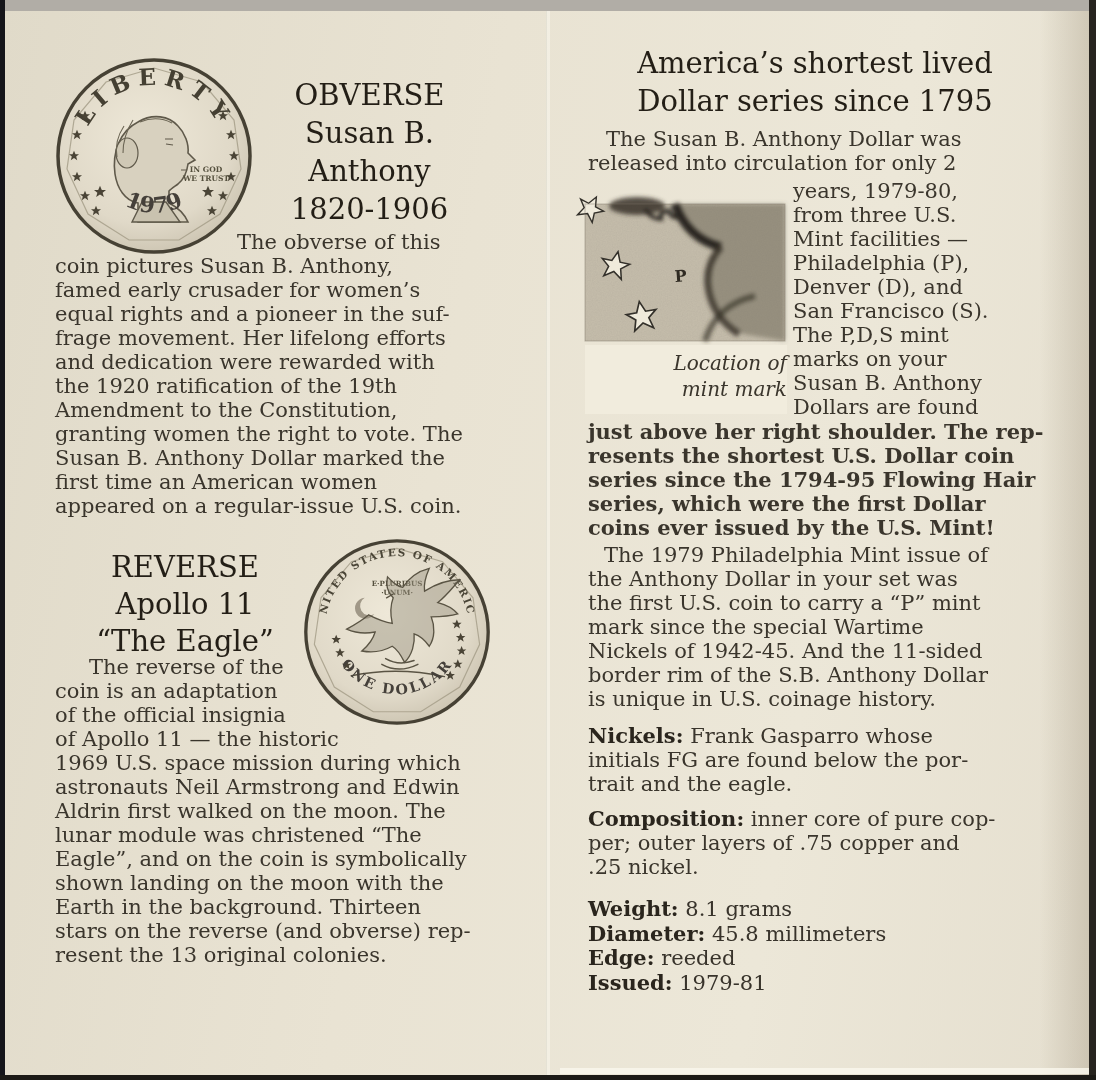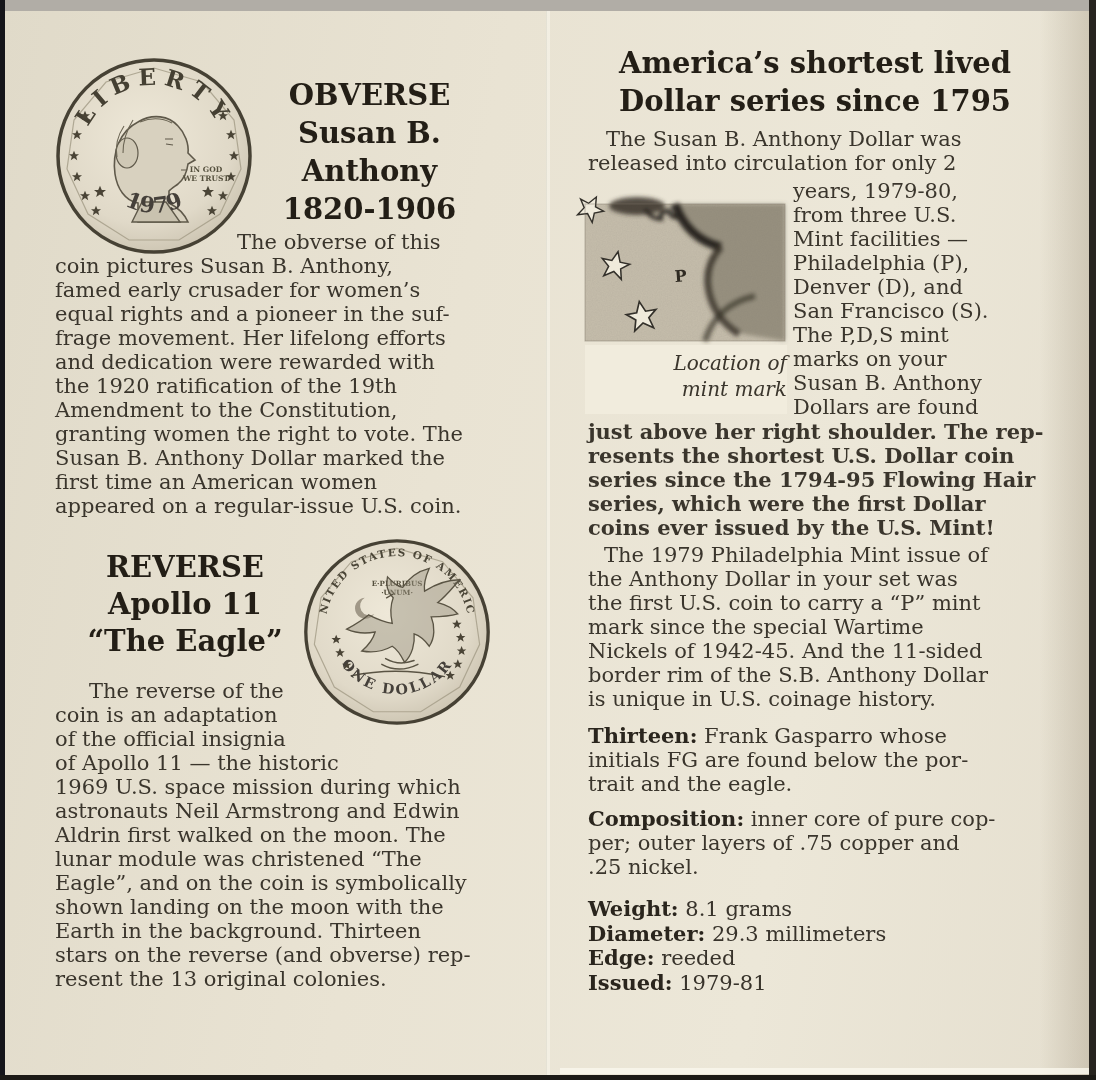--- a/index.html
+++ b/index.html
@@ -5,21 +5,21 @@
   html,body{margin:0;padding:0;background:#101012;}
   #page{
     position:relative;width:1096px;height:1080px;overflow:hidden;
     background:linear-gradient(100deg,#e0dac9 0%,#e9e3d3 40%,#ece7d8 72%,#e5dfcf 100%);
     font-family:"DejaVu Serif", serif;color:#38332b;
   }
   .txt{position:absolute;white-space:pre-line;font-size:21px;line-height:24px;color:#3a352c;}
   .mixed{position:absolute;white-space:normal;font-size:21px;line-height:24px;color:#3a352c;}
   .mixed .pval{white-space:pre-line;text-align:right;}
   .mixed b, .spec b{font-weight:bold;color:#2a251d;}
-  .heading{position:absolute;white-space:pre-line;font-weight:bold;text-align:center;color:#231e16;}
+  .heading{position:absolute;white-space:pre-line;font-weight:normal;text-align:center;color:#231e16;}
   .caption{position:absolute;text-align:center;font-style:italic;font-size:20px;line-height:26px;
            white-space:pre-line;color:#3a352c;background:#f1ecdd;}
   .edge{position:absolute;}
   .spec{line-height:23.5px;}
   svg{position:absolute;overflow:visible;}
   svg text{font-family:"DejaVu Serif", serif;}
 </style>
 </head>
 <body>
 
@@ -124,21 +124,21 @@
       <use href="#star5" transform="translate(156,146)"></use>
         <use href="#star5" transform="translate(36,108)"></use>
       <use href="#star5" transform="translate(40,122)"></use>
         <use href="#star5" transform="translate(47,135)"></use>
     </g>
     <text font-size="15" font-weight="bold" fill="#45403a" letter-spacing="2.5">
       <textPath href="#arcRevBot" startOffset="50%" text-anchor="middle">ONE DOLLAR</textPath>
     </text>
   </svg>
 
-  <div class="txt" style="left:55px;top:655px;width:462px;text-indent:34px;margin-top:24px;">The reverse of the
+  <div class="txt" style="left:55px;top:655px;width:462px;text-indent:34px;">The reverse of the
 coin is an adaptation
 of the official insignia
 of Apollo 11 — the historic
 1969 U.S. space mission during which
 astronauts Neil Armstrong and Edwin
 Aldrin first walked on the moon. The
 lunar module was christened “The
 Eagle”, and on the coin is symbolically
 shown landing on the moon with the
 Earth in the background. Thirteen
@@ -202,41 +202,41 @@
 
   <div class="txt" style="left:588px;top:543px;width:470px;text-indent:16px;">The 1979 Philadelphia Mint issue of
 the Anthony Dollar in your set was
 the first U.S. coin to carry a “P” mint
 mark since the special Wartime
 Nickels of 1942-45. And the 11-sided
 border rim of the S.B. Anthony Dollar
 is unique in U.S. coinage history.</div>
 
   <div class="mixed" style="left:588px;top:724px;width:470px;">
-    <b>Thirteen:</b>
+    <b>Nickels:</b>
     <span class="pval">Frank Gasparro whose
 initials FG are found below the por-
 trait and the eagle.</span>
   </div>
 
   <div class="mixed" style="left:588px;top:807px;width:470px;">
     <b>Composition:</b>
     <span class="pval">inner core of pure cop-
 per; outer layers of .75 copper and
 .25 nickel.</span>
   </div>
 
   <div style="position:absolute;left:588px;top:897px;width:470px;font-size:21px;">
     <div class="spec">
       <b>Weight:</b>
       <span>8.1 grams</span>
     </div>
     <div class="spec">
       <b>Diameter:</b>
-      <span>29.3 millimeters</span>
+      <span>45.8 millimeters</span>
     </div>
     <div class="spec">
       <b>Edge:</b>
       <span>reeded</span>
     </div>
     <div class="spec">
       <b>Issued:</b>
       <span>1979-81</span>
     </div>
   </div>

